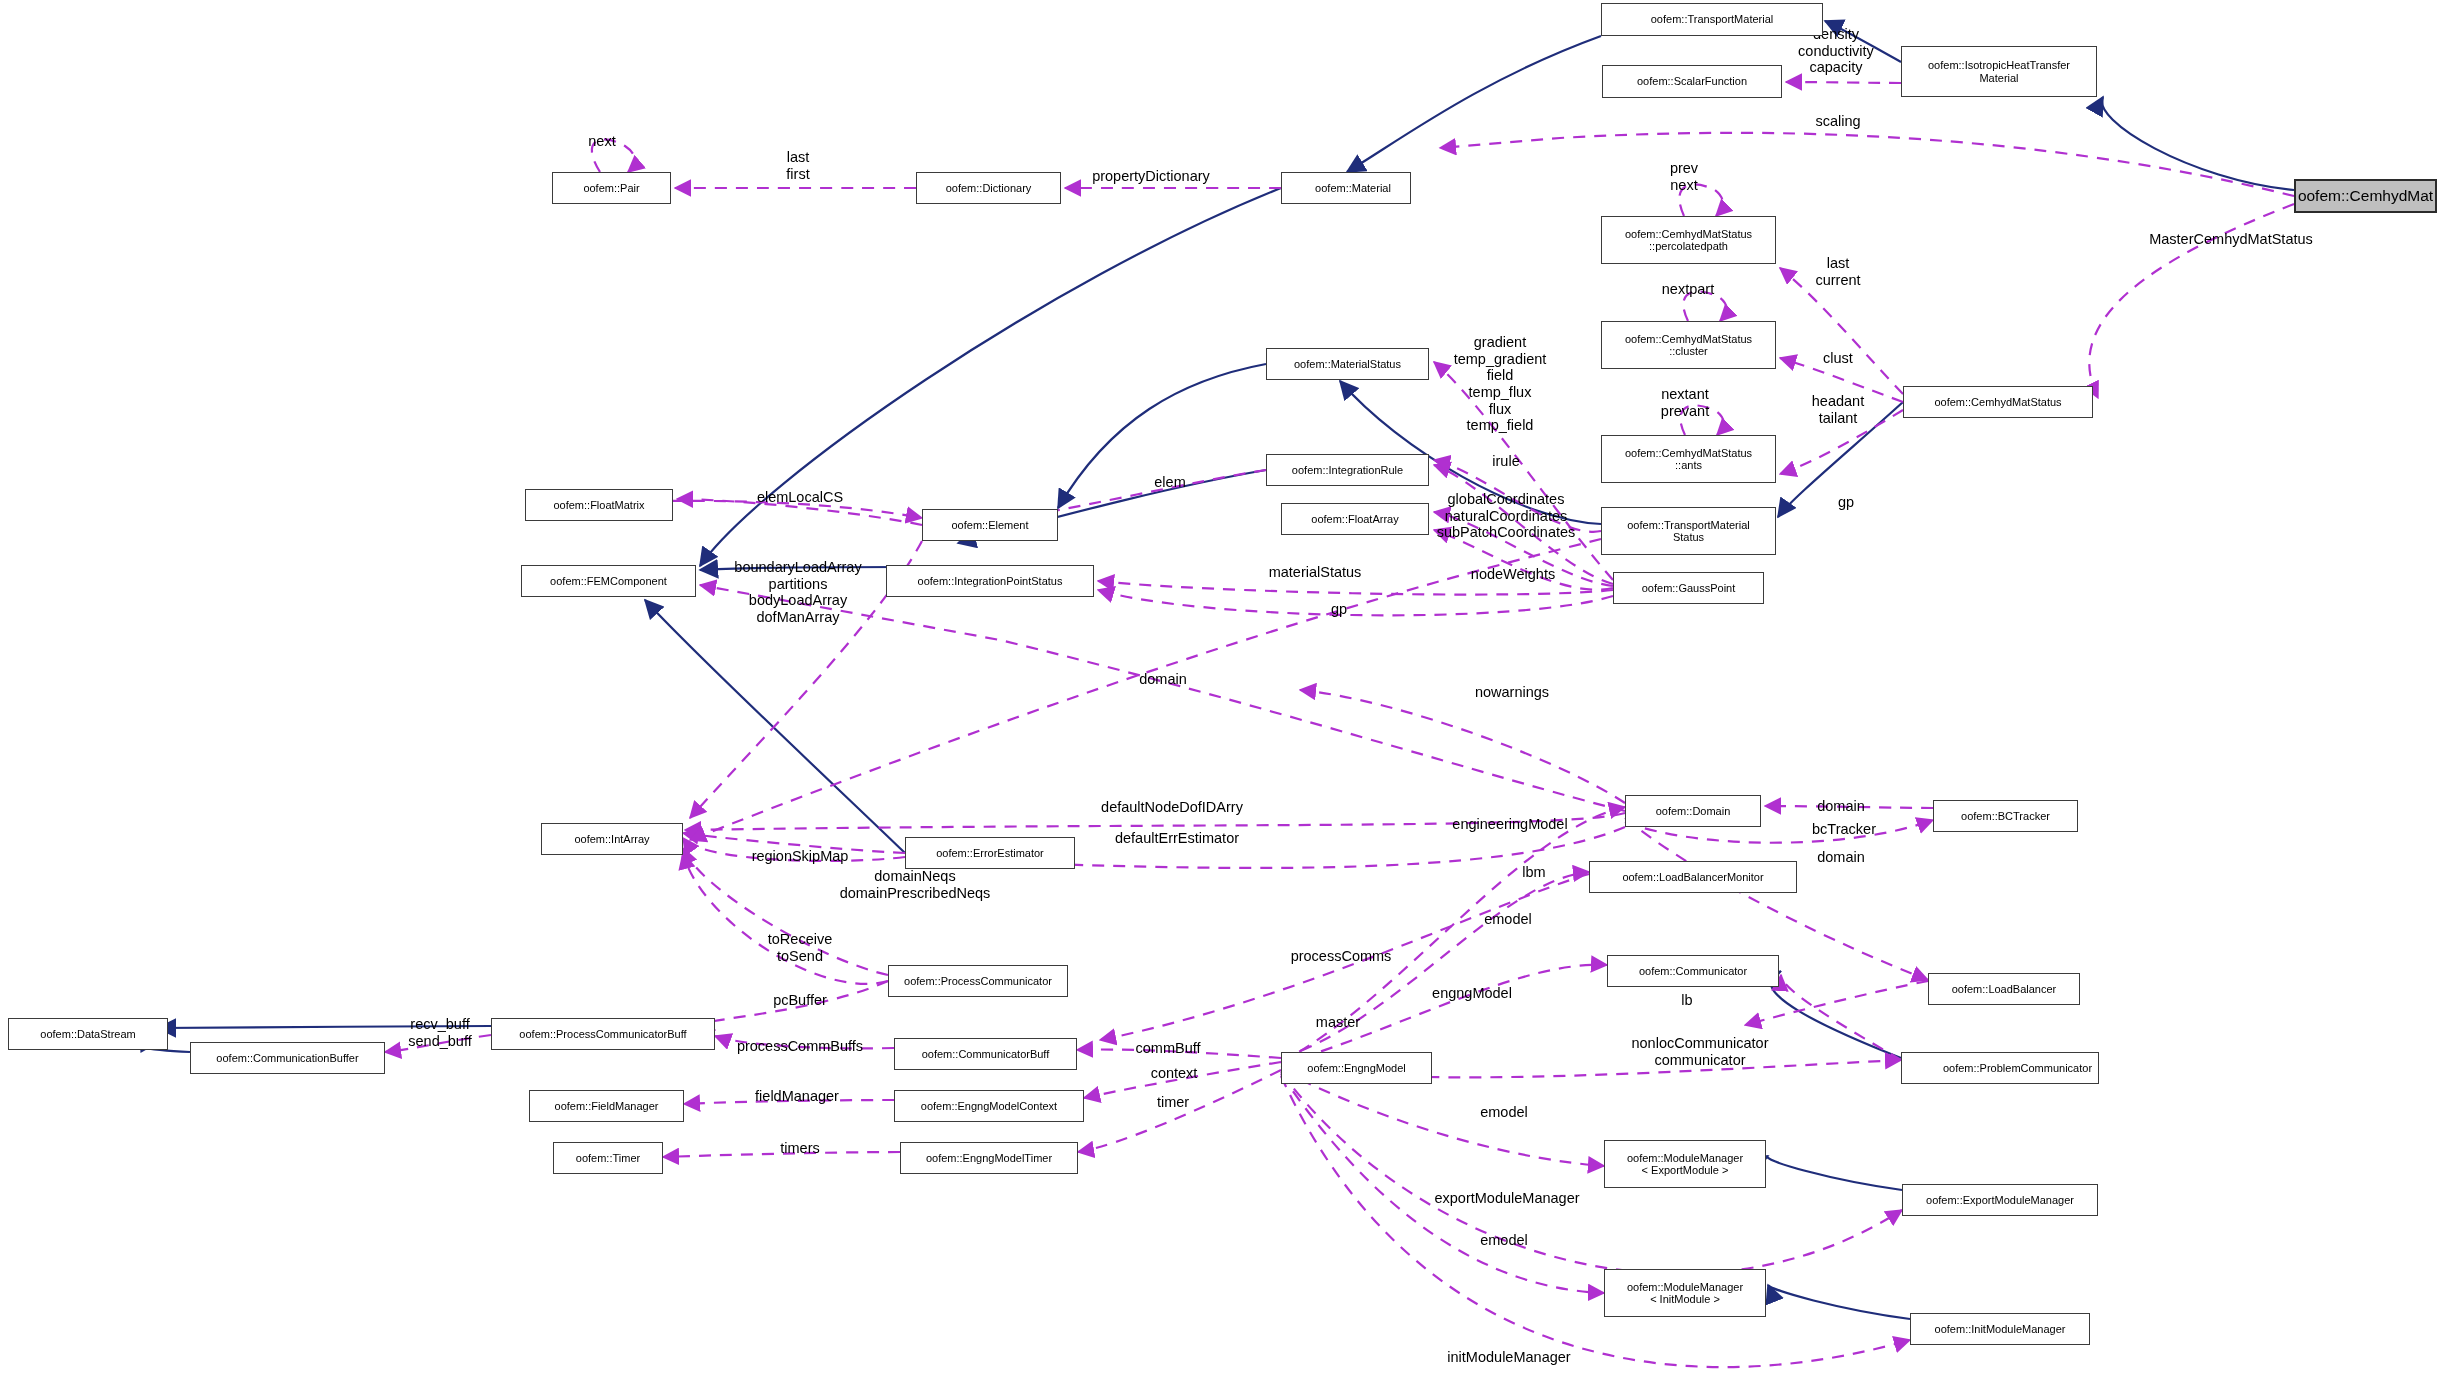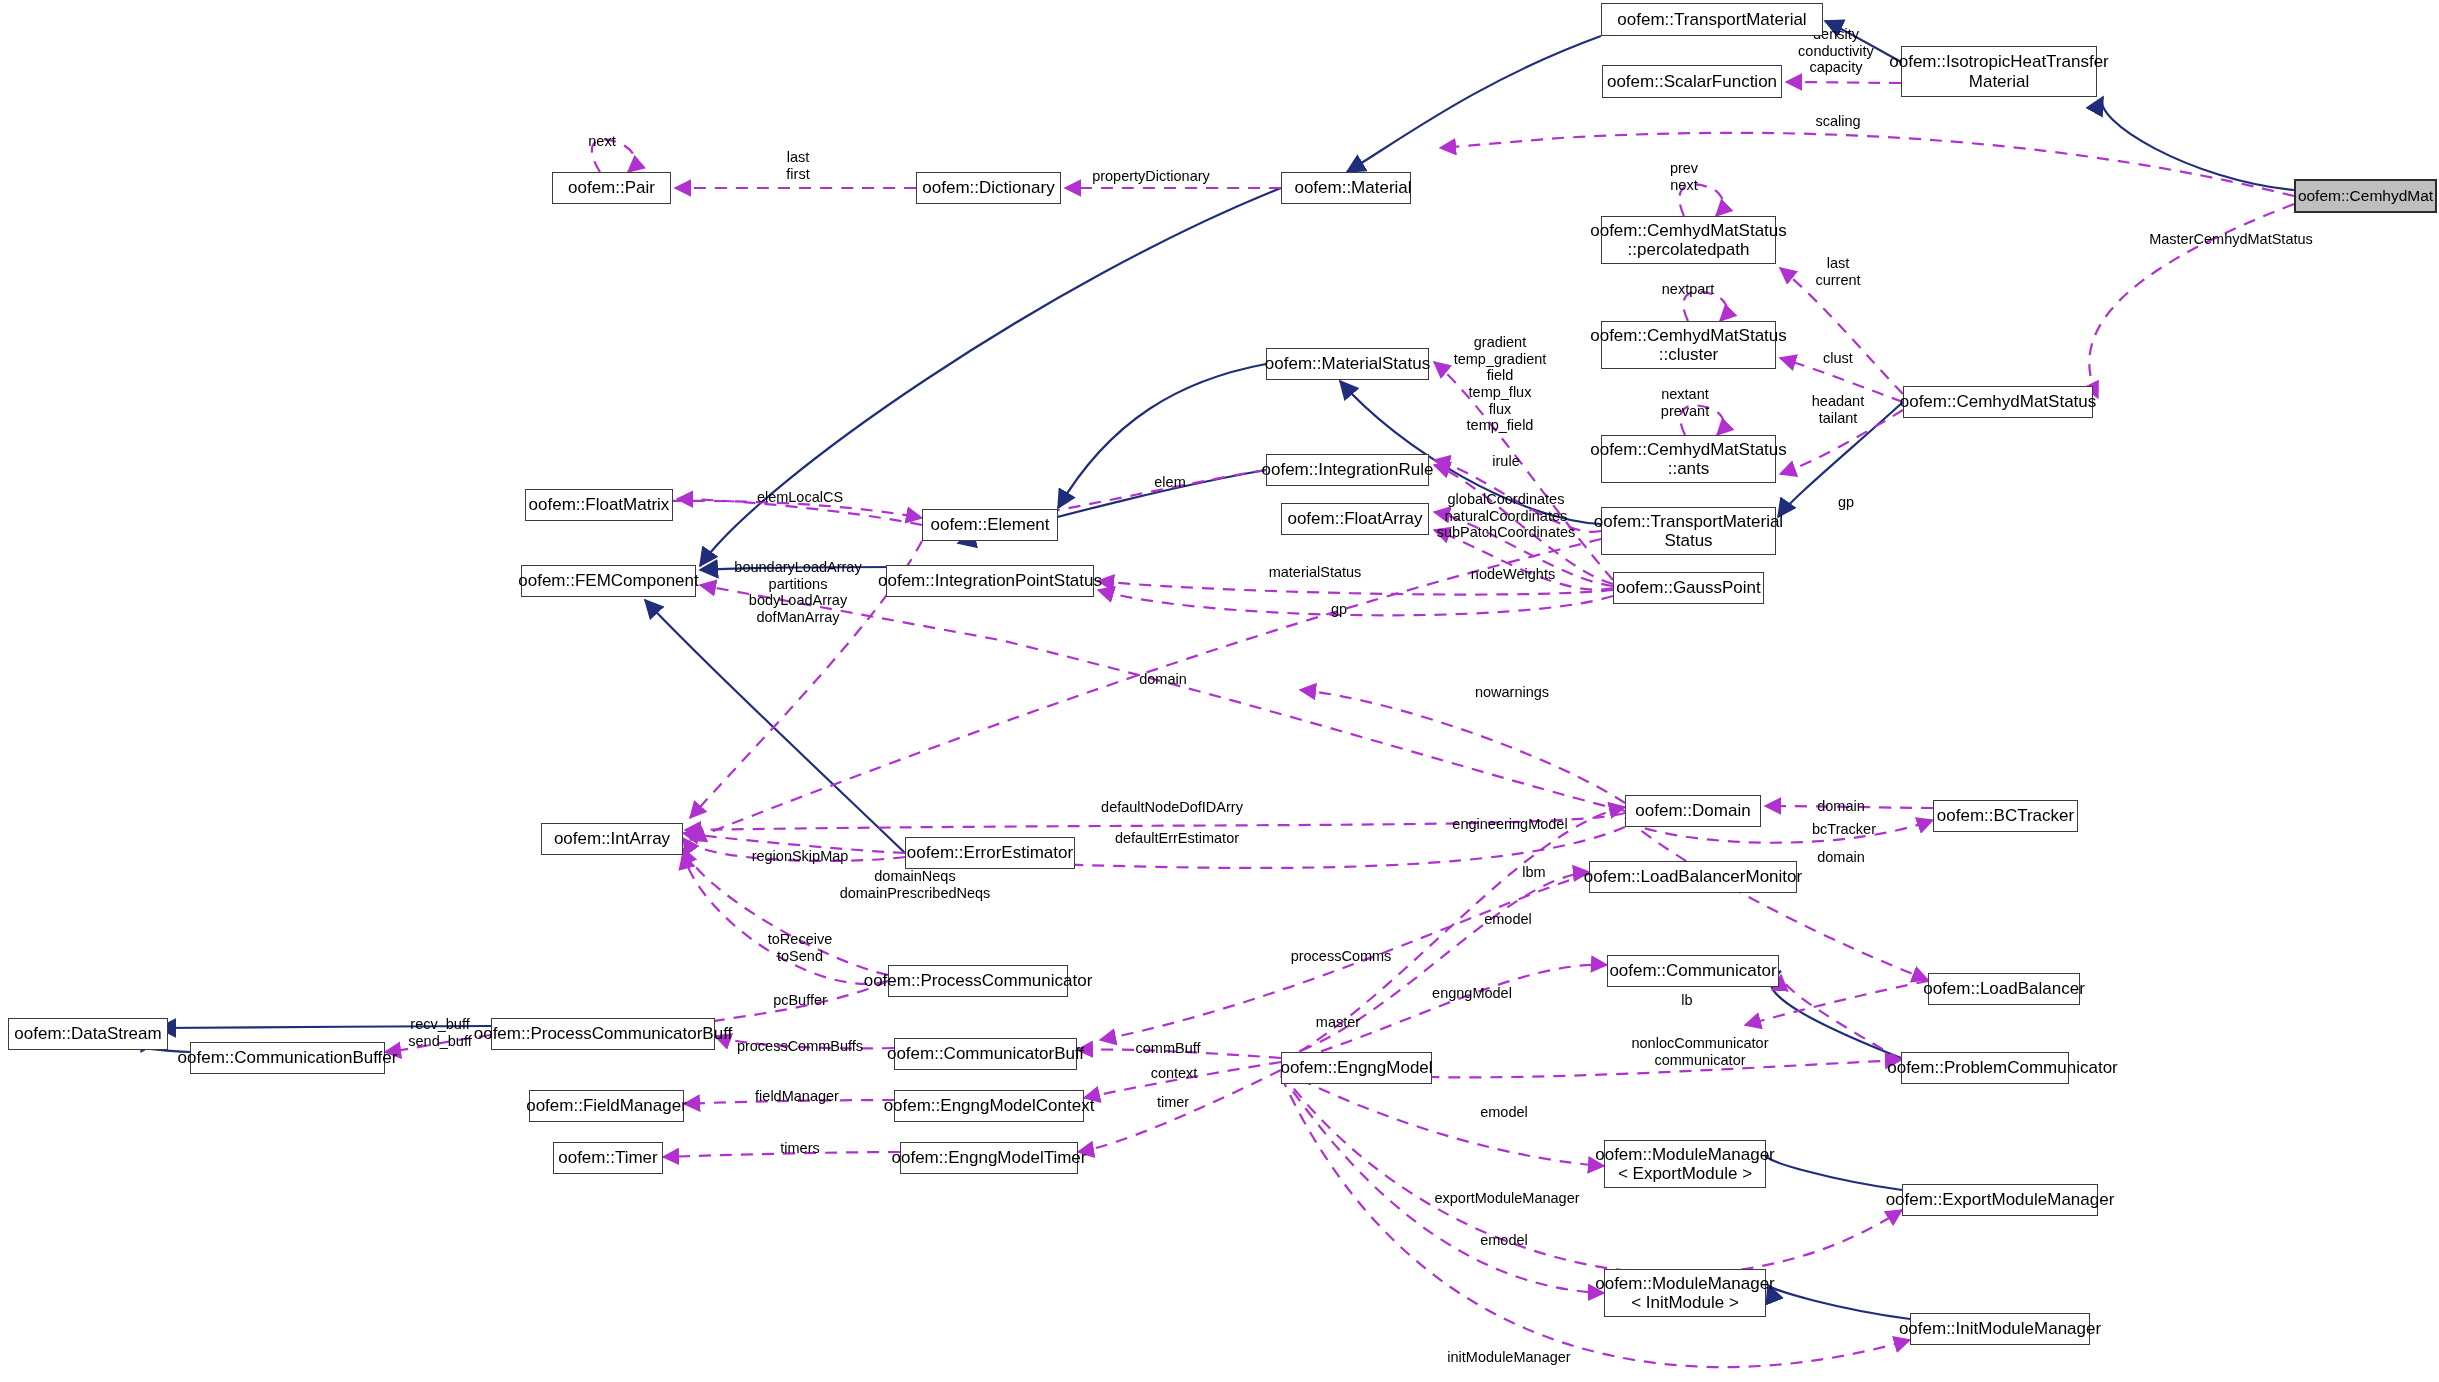--- a/index.html
+++ b/index.html
@@ -11,21 +11,21 @@
     position:absolute;
     box-sizing:border-box;
     border:1.6px solid #3b3b3b;
     background:#ffffff;
     color:#000000;
     display:flex;
     align-items:center;
     justify-content:center;
     text-align:center;
     line-height:1.12;
-    font-size:17px;
+    font-size:11px;
     white-space:pre;
     z-index:5;
   }
   .node.hl{background:#bfbfbf;border:2px solid #2b2b2b;font-size:15.5px;}
   .edge-label{
     position:absolute;
     color:#000000;
     font-size:14.5px;
     line-height:1.15;
     text-align:center;
@@ -157,21 +157,21 @@
   <div class="node" style="left:1933px;top:800px;width:145px;height:32px;">oofem::BCTracker</div>
   <div class="node" style="left:1589px;top:861px;width:208px;height:32px;">oofem::LoadBalancerMonitor</div>
   <div class="node" style="left:1607px;top:955px;width:172px;height:32px;">oofem::Communicator</div>
   <div class="node" style="left:1928px;top:973px;width:152px;height:32px;">oofem::LoadBalancer</div>
   <div class="node" style="left:888px;top:965px;width:180px;height:32px;">oofem::ProcessCommunicator</div>
   <div class="node" style="left:8px;top:1018px;width:160px;height:32px;">oofem::DataStream</div>
   <div class="node" style="left:190px;top:1042px;width:195px;height:32px;">oofem::CommunicationBuffer</div>
   <div class="node" style="left:491px;top:1018px;width:224px;height:32px;">oofem::ProcessCommunicatorBuff</div>
   <div class="node" style="left:894px;top:1038px;width:183px;height:32px;">oofem::CommunicatorBuff</div>
   <div class="node" style="left:1281px;top:1052px;width:151px;height:32px;">oofem::EngngModel</div>
-  <div class="node" style="left:1901px;top:1052px;width:168px;height:32px;padding-left:35px;">oofem::ProblemCommunicator</div>
+  <div class="node" style="left:1901px;top:1052px;width:198px;height:32px;padding-left:35px;">oofem::ProblemCommunicator</div>
   <div class="node" style="left:529px;top:1090px;width:155px;height:32px;">oofem::FieldManager</div>
   <div class="node" style="left:894px;top:1090px;width:190px;height:32px;">oofem::EngngModelContext</div>
   <div class="node" style="left:553px;top:1142px;width:110px;height:32px;">oofem::Timer</div>
   <div class="node" style="left:900px;top:1142px;width:178px;height:32px;">oofem::EngngModelTimer</div>
   <div class="node" style="left:1604px;top:1140px;width:162px;height:48px;">oofem::ModuleManager
 &lt; ExportModule &gt;</div>
   <div class="node" style="left:1902px;top:1184px;width:196px;height:32px;">oofem::ExportModuleManager</div>
   <div class="node" style="left:1604px;top:1269px;width:162px;height:48px;">oofem::ModuleManager
 &lt; InitModule &gt;</div>
   <div class="node" style="left:1910px;top:1313px;width:180px;height:32px;">oofem::InitModuleManager</div>

